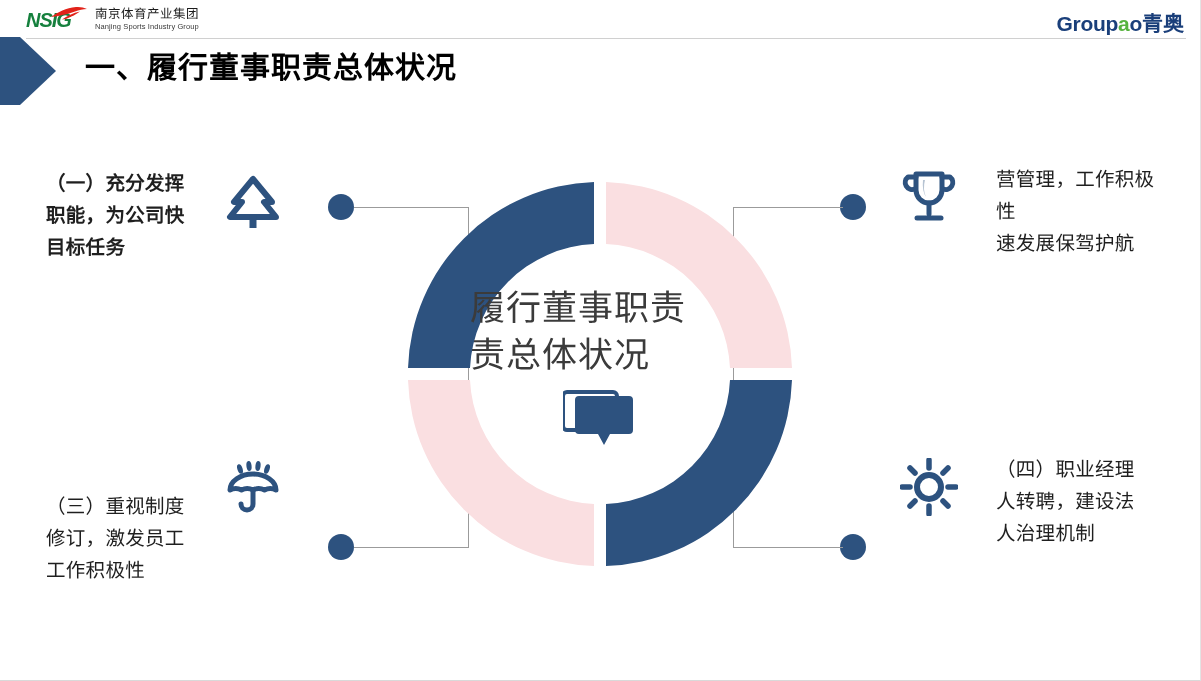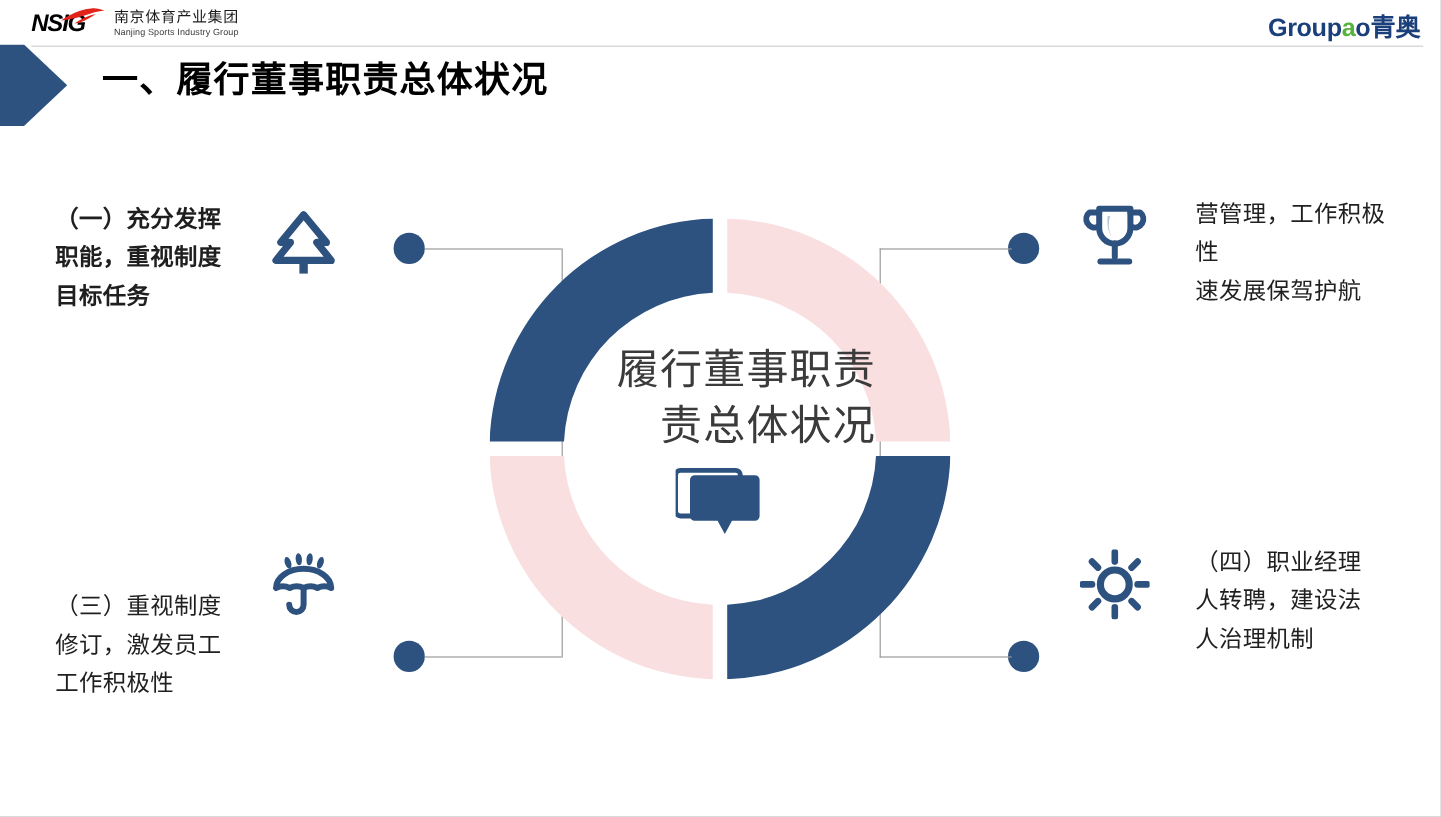--- a/index.html
+++ b/index.html
@@ -38,21 +38,21 @@
     display: inline-block;
     width: 62px;
     height: 24px;
   }
   .nsig-word {
     font-family: "Liberation Sans", sans-serif;
     font-weight: bold;
     font-style: italic;
     font-size: 20px;
     letter-spacing: -1px;
-    color: #000000;
+    color: #15803d;
     line-height: 24px;
     position: absolute;
     left: 0;
     bottom: 0;
   }
   .nsig-swoosh {
     position: absolute;
     left: 24px;
     top: -2px;
     width: 38px;
@@ -136,21 +136,21 @@
     top: 62px;
     width: 384px;
     height: 384px;
   }
 
   .center-text {
     position: absolute;
     left: 470px;
     top: 165px;
     width: 260px;
-    text-align: right;
+    text-align: left;
     font-family: "Liberation Serif", "DejaVu Serif", serif;
     font-size: 35px;
     line-height: 47px;
     color: #3b3b3b;
     letter-spacing: 1px;
   }
   .center-icon {
     position: absolute;
     left: 563px;
     top: 268px;
@@ -272,21 +272,21 @@
       <div>责总体状况</div>
     </div>
 
     <svg class="center-icon" viewBox="0 0 74 62">
       <path d="M4 4 h46 a4 4 0 0 1 4 4 v30 a4 4 0 0 1 -4 4 h-46 a4 4 0 0 1 -4 -4 v-30 a4 4 0 0 1 4 -4 Z" fill="none" stroke="#2d527f" stroke-width="4"></path>
       <path d="M16 8 h50 a4 4 0 0 1 4 4 v30 a4 4 0 0 1 -4 4 h-19 l-6 11 l-6 -11 h-19 a4 4 0 0 1 -4 -4 v-30 a4 4 0 0 1 4 -4 Z" fill="#2d527f"></path>
     </svg>
 
     <div class="qtext left" style="left:46px; top:48px;font-weight:bold;">
       <div>（一）充分发挥</div>
-      <div>职能，重视制度</div>
+      <div>职能，为公司快</div>
       <div>目标任务</div>
     </div>
     <svg class="qicon" viewBox="0 0 58 58" style="left:224px; top:53px;">
       <g fill="none" stroke="#2d527f" stroke-width="6" stroke-linejoin="round" stroke-linecap="round">
         <path d="M29 6 L10 29 L18 29 L6 44 L52 44 L40 29 L48 29 Z"></path>
       </g>
       <rect x="25.5" y="42" width="7" height="13" fill="#2d527f"></rect>
     </svg>
 
     <svg class="qicon" viewBox="0 0 58 58" style="left:900px; top:48px;">

